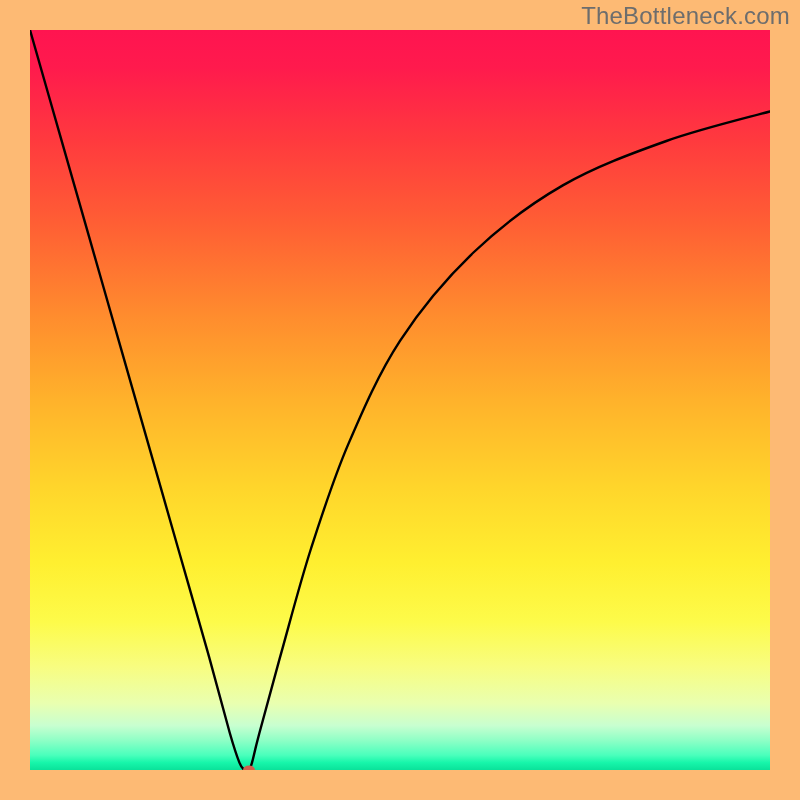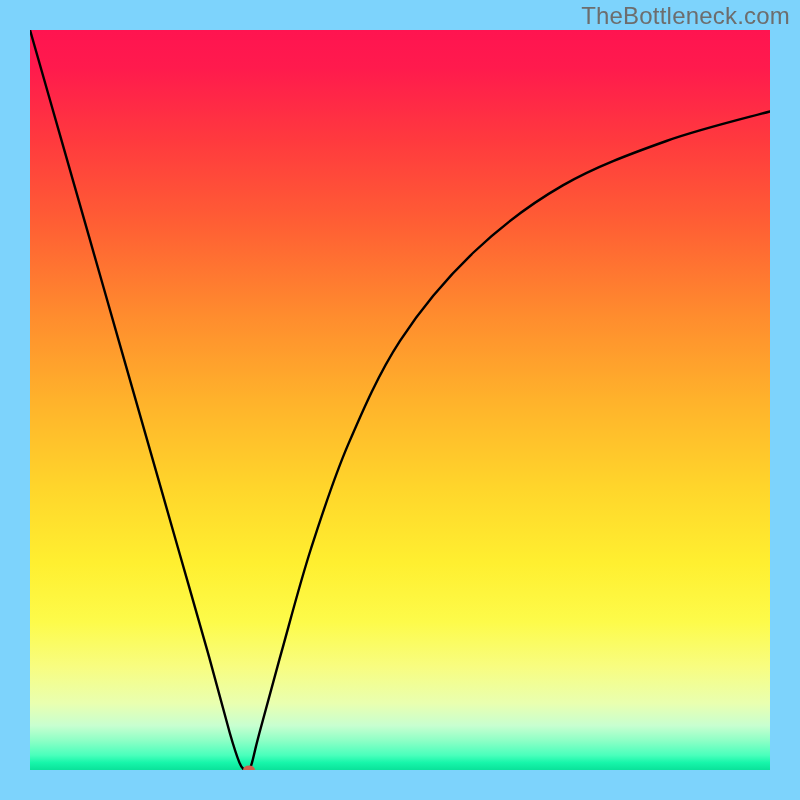--- a/index.html
+++ b/index.html
@@ -8,21 +8,21 @@
     width: 800px;
     height: 800px;
     background: #000;
     font-family: Arial, Helvetica, sans-serif;
     overflow: hidden;
   }
   .outer {
     position: relative;
     width: 800px;
     height: 800px;
-    background: #7dd3fc;
+    background: #fdba74;
   }
   .watermark {
     position: absolute;
     top: 2px;
     right: 10px;
     color: #6d6d6d;
     font-size: 24px;
     font-weight: 500;
     letter-spacing: 0.2px;
     user-select: none;

